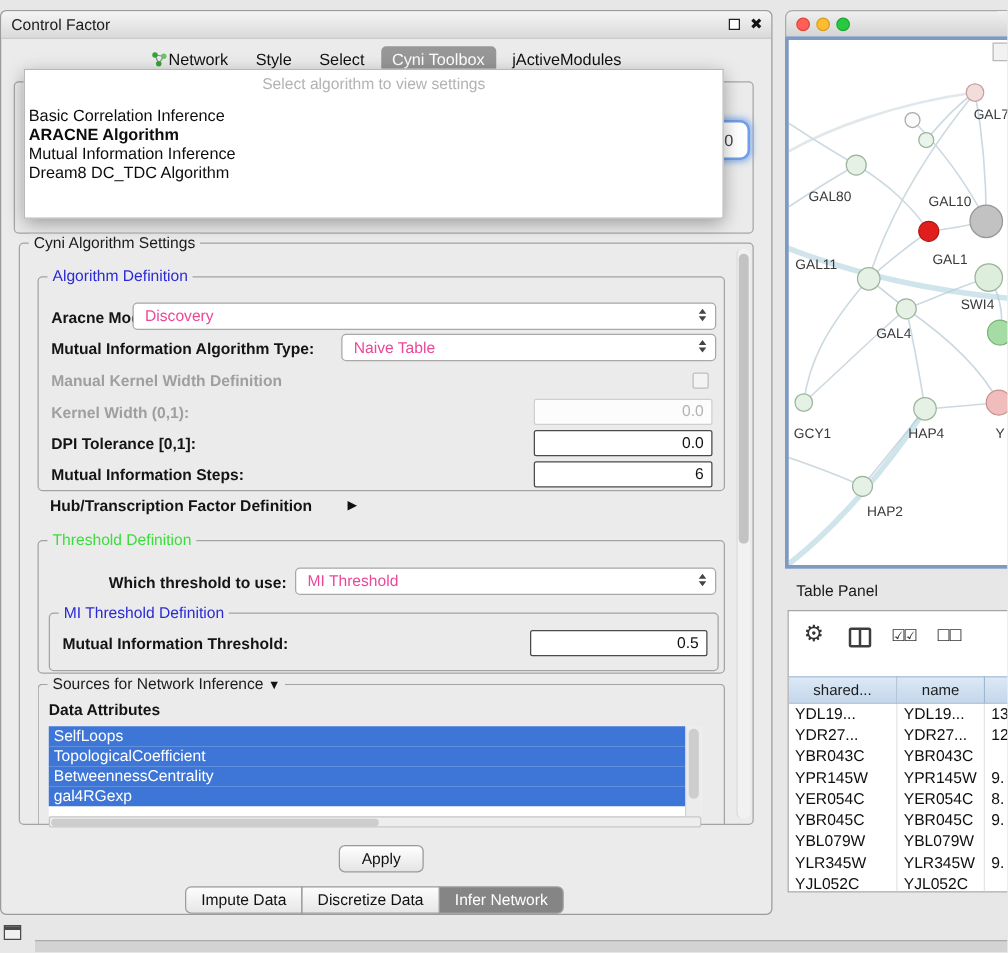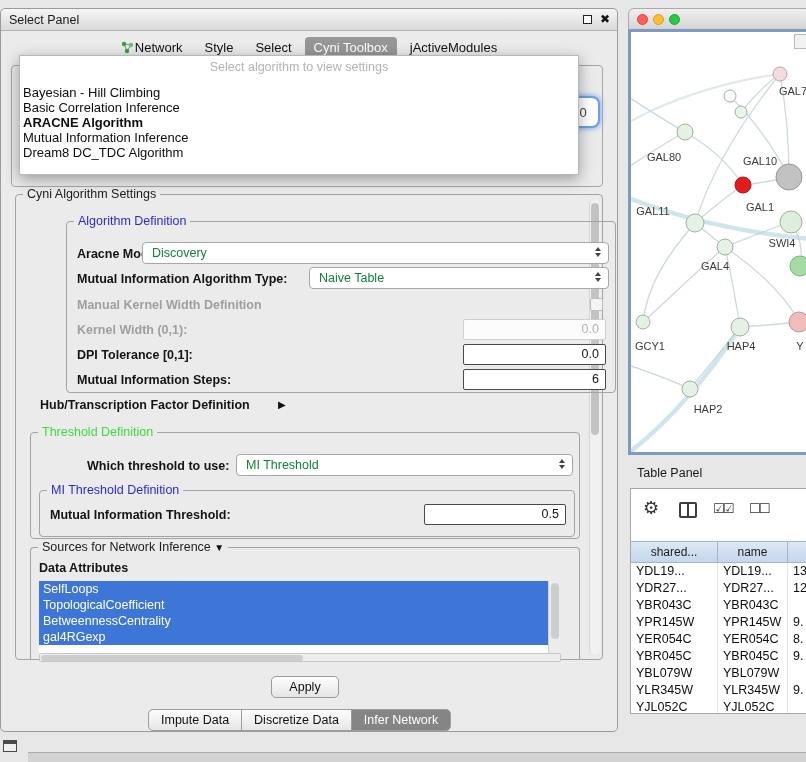--- a/index.html
+++ b/index.html
@@ -42,21 +42,21 @@
   
   .gbox { position:absolute; border:1px solid #a3a3a3; border-radius:4px; }
   .gtitle { position:absolute; top:-8px; left:7px; background:#ebebeb; padding:0 4px; font-size:12.5px; color:#1c1c1c; white-space:nowrap; }
   .gtitle.blue { color:#2a2ad4; }
   .gtitle.green { color:#3ddc3d; }
 
   .flabel { position:absolute; font-size:12.5px; font-weight:bold; color:#141414; white-space:nowrap; }
   .flabel.dis { color:#9f9f9f; }
 
   .combo { position:absolute; height:22px; background:#fff; border:1px solid #a8a8a8; border-radius:4px;
-           font-size:12.5px; line-height:20px; padding-left:9px; color:#15803d; }
+           font-size:12.5px; line-height:20px; padding-left:9px; color:#ec4899; }
   .combo-arrows { position:absolute; right:7px; top:4px; display:flex; flex-direction:column; gap:2px; }
   .arr-up { width:0; height:0; border-left:3.5px solid transparent; border-right:3.5px solid transparent; border-bottom:4.5px solid #444; }
   .arr-dn { width:0; height:0; border-left:3.5px solid transparent; border-right:3.5px solid transparent; border-top:4.5px solid #444; }
 
   .tfield { position:absolute; height:21px; background:#fff; border:1px solid #b5b5b5; border-radius:2px;
             font-size:12.5px; line-height:19px; text-align:right; padding:0 6px; color:#111; }
   .tfield.dark { border-color:#4a4a4a; }
   .tfield.dis { color:#b3b3b3; background:#fcfcfc; border-color:#cfcfcf; }
 
   .checkbox { position:absolute; width:13px; height:13px; background:#f3f3f3; border:1px solid #bdbdbd; border-radius:2px; }
@@ -117,21 +117,21 @@
 
   .net-tab-icon { display:inline-block; }
 </style>
 </head>
 <body>
 
 <div id="root">
 
   <div class="cp">
     <div class="cp-titlebar">
-      <span class="cp-title">Select Panel</span>
+      <span class="cp-title">Control Factor</span>
       <span class="float-icon"></span>
       <span class="close-icon">✖</span>
     </div>
 
     <div class="tabs">
       <div class="tab">
         <svg class="net-tab-icon" width="13" height="13" viewBox="0 0 13 13">
           <line x1="3" y1="3" x2="10" y2="4" stroke="#888" stroke-width="1"></line>
           <line x1="3" y1="3" x2="6" y2="10" stroke="#888" stroke-width="1"></line>
           <line x1="10" y1="4" x2="6" y2="10" stroke="#888" stroke-width="1"></line>
@@ -154,36 +154,35 @@
         <span>jActiveModules</span>
       </div>
     </div>
 
     <div class="hidden-gbox"></div>
     <div class="hidden-field">0</div>
 
     <div class="popup">
       <div class="popup-prompt">Select algorithm to view settings</div>
       <div class="popup-items">
-        <div class="popup-item">Bayesian - Hill Climbing</div>
         <div class="popup-item">Basic Correlation Inference</div>
         <div class="popup-item sel">ARACNE Algorithm</div>
         <div class="popup-item">Mutual Information Inference</div>
         <div class="popup-item">Dream8 DC_TDC Algorithm</div>
       </div>
     </div>
 
     <div class="gbox" style="left:14px; top:185px; width:588px; height:466px;">
       <span class="gtitle">Cyni Algorithm Settings</span>
 
       <div class="vscroll-track" style="left:573px; top:4px; height:456px;">
         <div class="vscroll-thumb" style="top:4px; height:232px;"></div>
       </div>
 
-      <div class="gbox" style="left:14px; top:26px; width:550px; height:172px;margin-left:36px;">
+      <div class="gbox" style="left:14px; top:26px; width:550px; height:172px;">
         <span class="gtitle blue">Algorithm Definition</span>
 
         <span class="flabel" style="left:10px; top:25px;">Aracne Mode:</span>
         <div class="combo" style="left:75px; top:20px; width:467px;">
           <span>Discovery</span>
           <span class="combo-arrows">
               <span class="arr-up"></span>
               <span class="arr-dn"></span>
             </span>
         </div>

